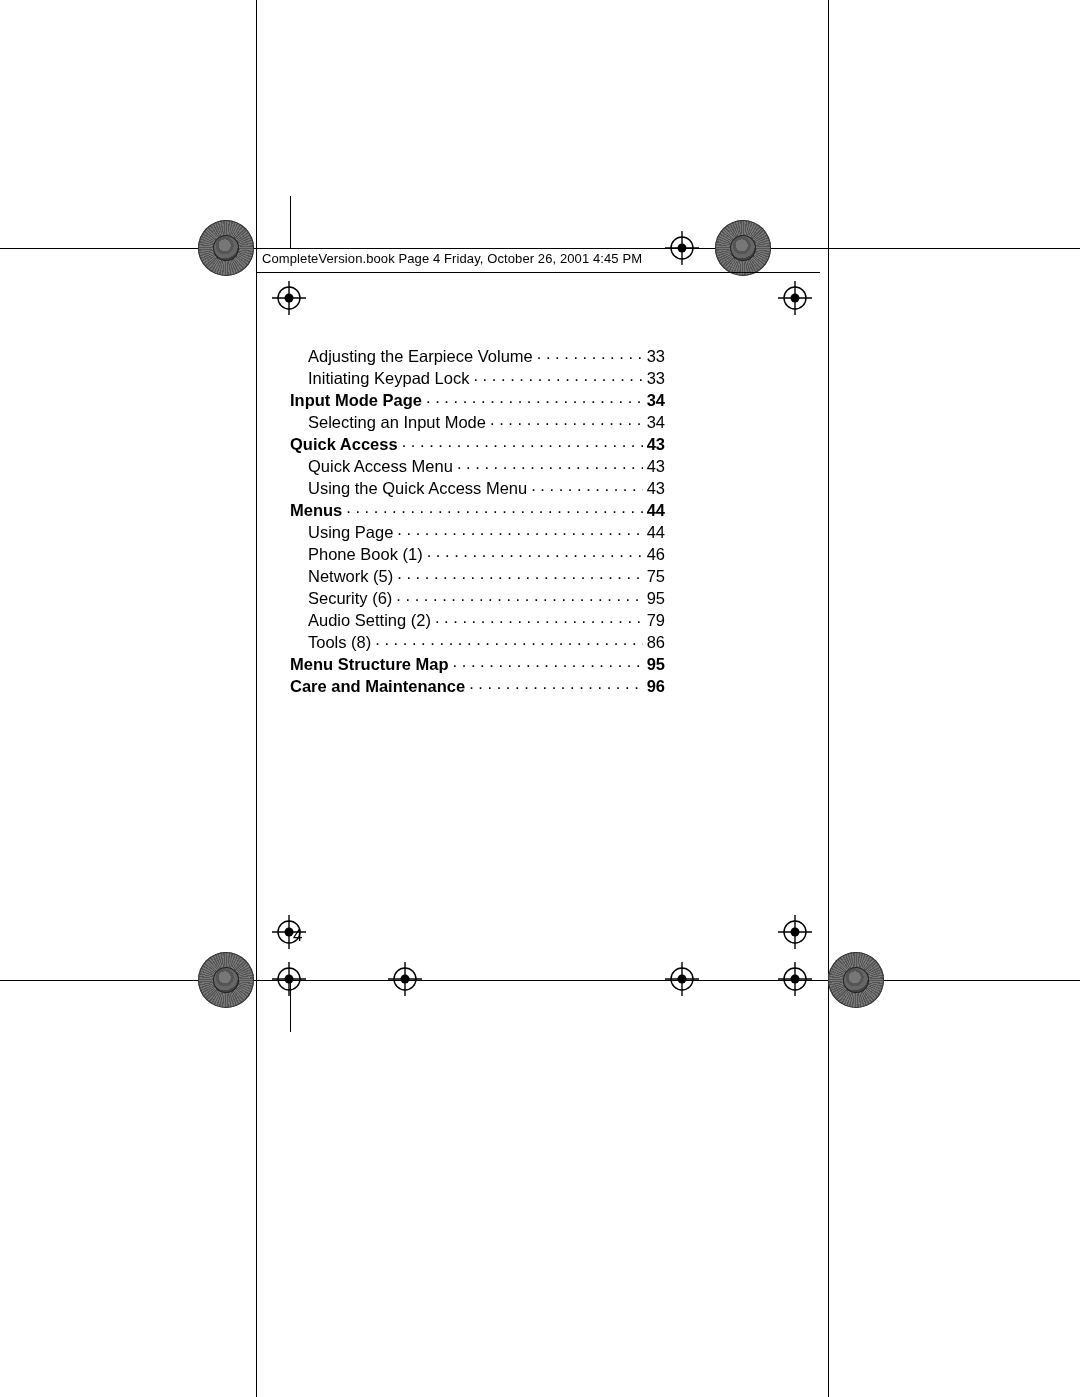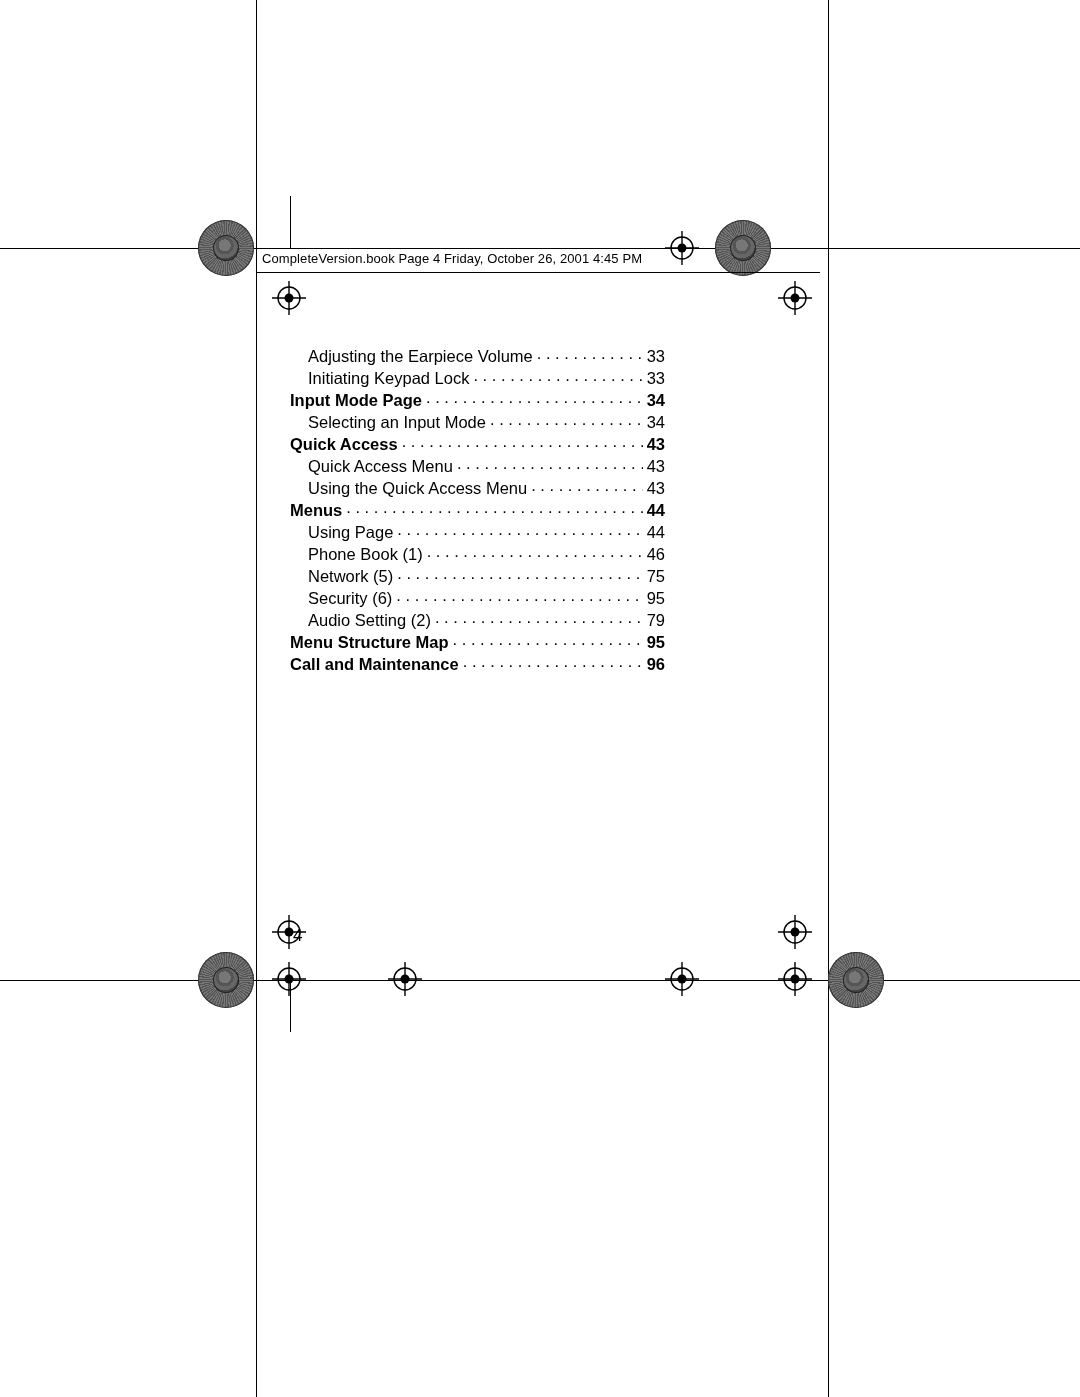--- a/index.html
+++ b/index.html
@@ -290,26 +290,31 @@
       <div class="toc-row sub">
         <span class="toc-label">Security (6)</span>
         <span class="toc-leader"></span>
         <span class="toc-page">95</span>
       </div>
       <div class="toc-row sub">
         <span class="toc-label">Audio Setting (2)</span>
         <span class="toc-leader"></span>
         <span class="toc-page">79</span>
       </div>
+      <div class="toc-row sub">
+        <span class="toc-label">Tools (8)</span>
+        <span class="toc-leader"></span>
+        <span class="toc-page">86</span>
+      </div>
       <div class="toc-row bold">
         <span class="toc-label">Menu Structure Map</span>
         <span class="toc-leader"></span>
         <span class="toc-page">95</span>
       </div>
       <div class="toc-row bold">
-        <span class="toc-label">Call and Maintenance</span>
+        <span class="toc-label">Care and Maintenance</span>
         <span class="toc-leader"></span>
         <span class="toc-page">96</span>
       </div>
     </div>
 
   <div class="page-number">4</div>
 </div>
 
 </body></html>

